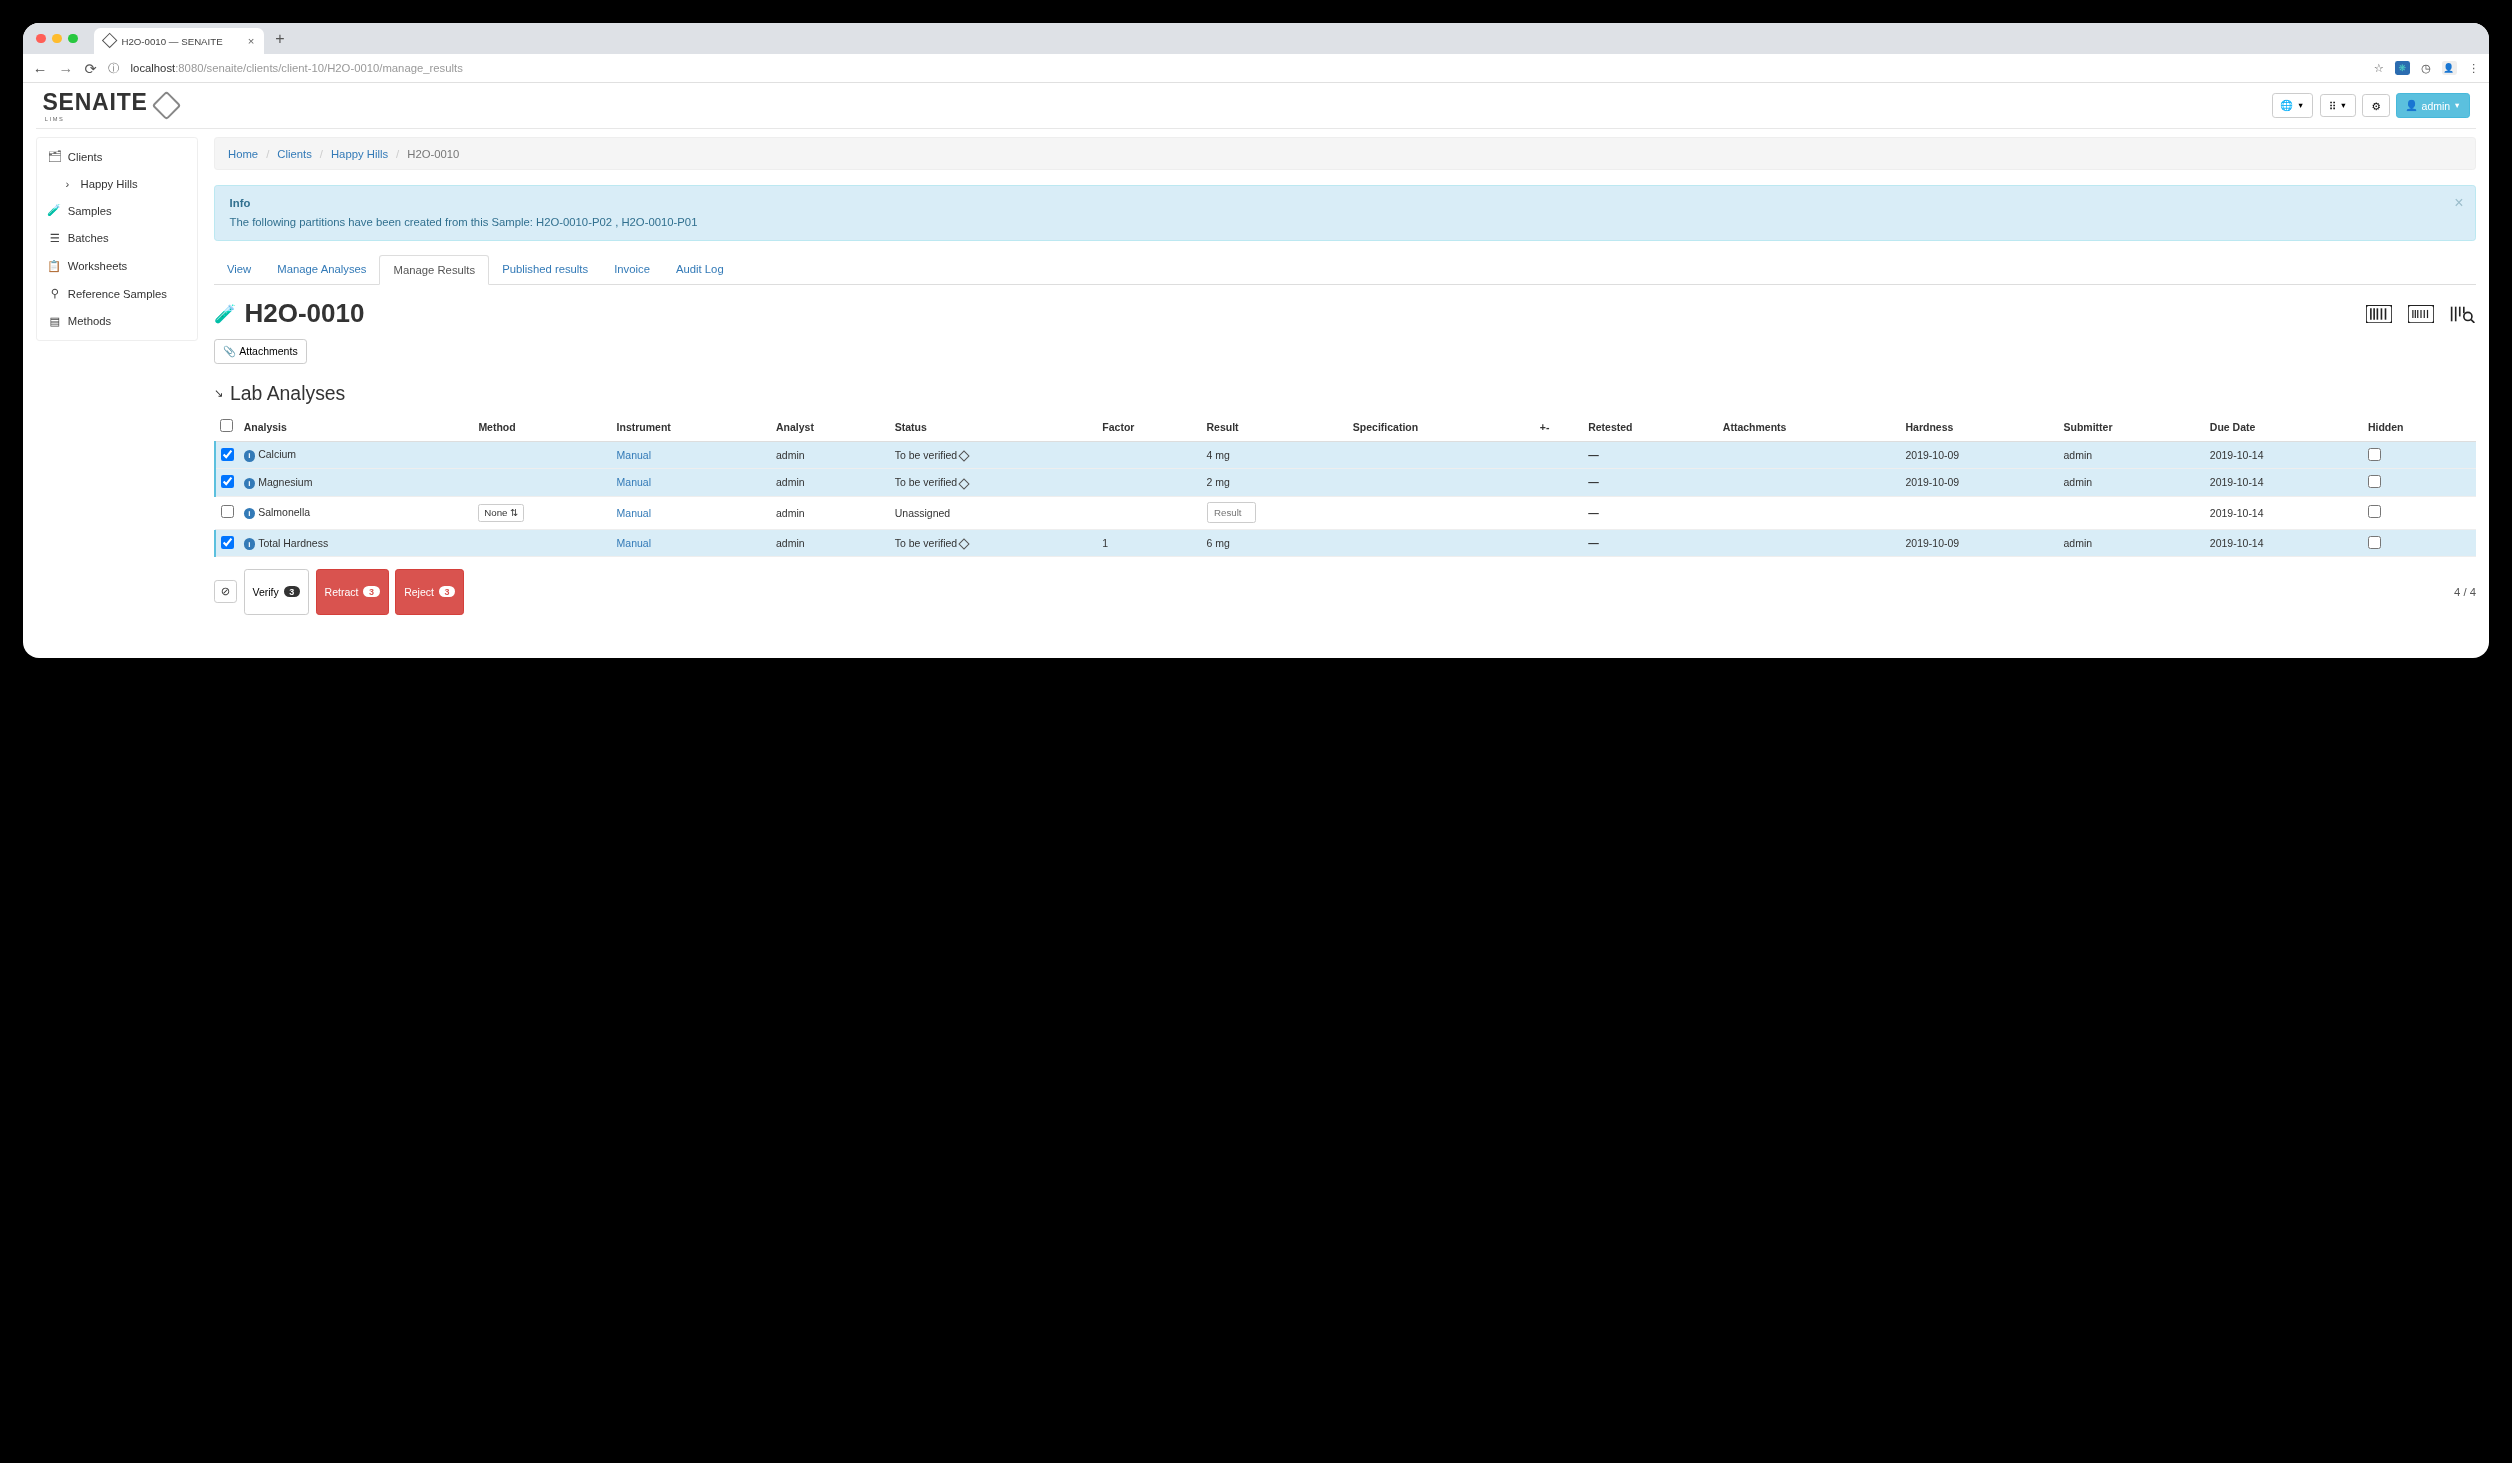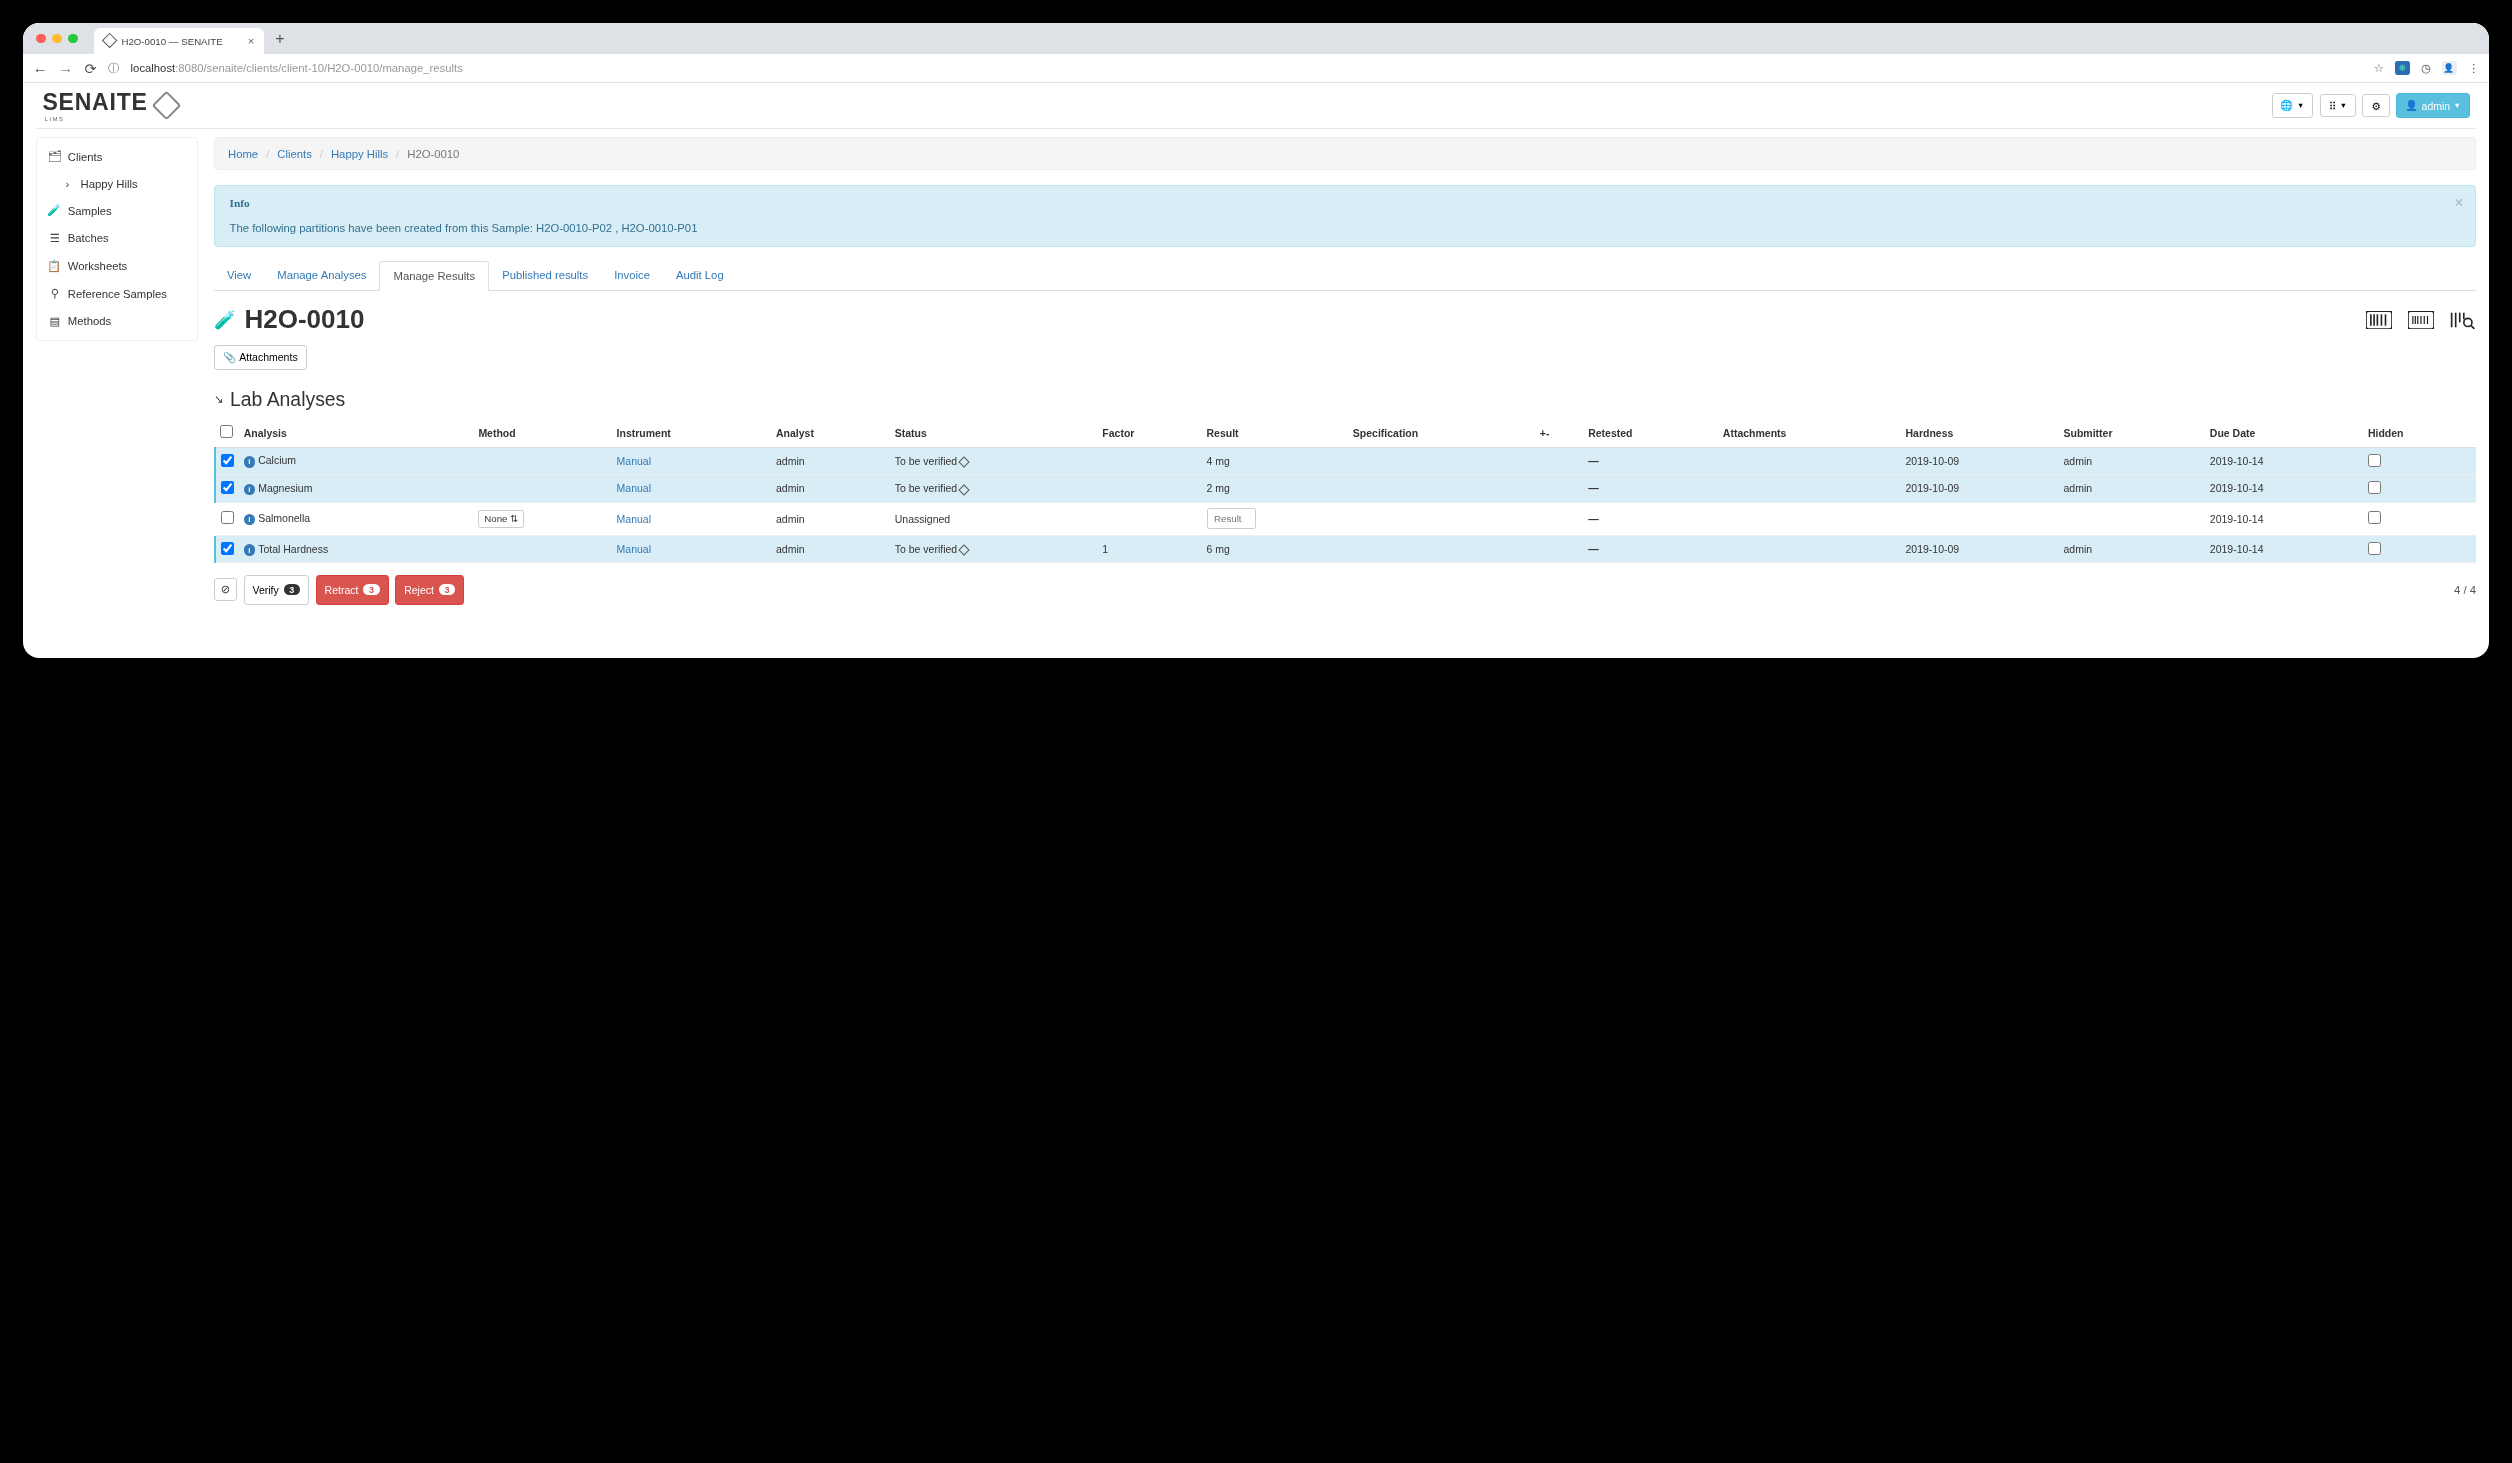--- a/index.html
+++ b/index.html
@@ -49,21 +49,21 @@
 .sb-item.sub { padding-left: 24px; }
 .sb-icon { width: 13px; display: inline-flex; justify-content: center; color: #444; }
 
 .main { flex: 1; min-width: 0; }
 .breadcrumb { background: #f5f5f5; border: 0.8px solid #eee; border-radius: 3.2px; padding: 9.7px 13px; font-size: 11.3px; display: flex; gap: 8px; align-items: center; }
 .breadcrumb a { color: #337ab7; text-decoration: none; cursor: pointer; }
 .breadcrumb .sep { color: #ccc; }
 .breadcrumb .current { color: #777; }
 
 .alert { background: #d9edf7; border: 0.8px solid #bce8f1; color: #31708f; border-radius: 3.2px; padding: 11.3px 14.6px; margin-top: 14.6px; position: relative; }
-.alert-title { font-weight: 700; margin-bottom: 13px; font-family: Liberation Serif, serif; }
+.alert-title { font-weight: 700; margin-bottom: 7px; }
 .alert-close { position: absolute; right: 11.3px; top: 8px; color: #9bbdcb; font-size: 16px; cursor: pointer; }
 
 .tabs { display: flex; border-bottom: 0.8px solid #ddd; margin-top: 14.6px; }
 .tabs .t { padding: 8px 13px; color: #337ab7; cursor: pointer; }
 .tabs .t.active { color: #555; border: 0.8px solid #ddd; border-bottom-color: #fff; border-radius: 3.2px 3.2px 0 0; margin-bottom: -0.8px; background: #fff; }
 
 .title-row { display: flex; justify-content: space-between; align-items: center; margin-top: 13px; }
 .title-left { display: flex; align-items: center; gap: 8px; }
 .sample-icon { font-size: 18px; }
 .h1 { font-size: 26px; font-weight: 600; }
@@ -87,21 +87,21 @@
 .link { color: #337ab7; cursor: pointer; }
 .info-i { display: inline-flex; width: 11.3px; height: 11.3px; border-radius: 50%; background: #337ab7; color: #fff; font-size: 8px; align-items: center; justify-content: center; font-weight: 700; margin-right: 3.2px; }
 .method-sel { border: 0.8px solid #ccc; border-radius: 2.4px; padding: 2.4px 4.9px; font-size: 9.7px; background: #fff; }
 .result-in { border: 0.8px solid #ccc; border-radius: 2.4px; padding: 4px 6.5px; font-size: 9.7px; width: 49px; }
 .minus { font-weight: 700; }
 .diamond { display: inline-block; width: 8px; height: 8px; border: 1.2px solid #555; transform: rotate(45deg); margin-left: 3.2px; vertical-align: middle; }
 
 .action-row { display: flex; justify-content: space-between; align-items: center; margin-top: 11.3px; }
 .actions-left { display: flex; gap: 6.5px; align-items: center; }
 .circ-btn { width: 23px; height: 23px; border: 0.8px solid #ccc; border-radius: 3.2px; display: inline-flex; align-items: center; justify-content: center; cursor: pointer; }
-.act-btn { border: 0.8px solid #ccc; border-radius: 3.2px; padding: 8px 8px; font-size: 10.5px; background: #fff; cursor: pointer; display: inline-flex; align-items: center; gap: 4.9px; }
+.act-btn { border: 0.8px solid #ccc; border-radius: 3.2px; padding: 16px 8px; font-size: 10.5px; background: #fff; cursor: pointer; display: inline-flex; align-items: center; gap: 4.9px; }
 .act-btn.danger { background: #d9534f; color: #fff; border-color: #d43f3a; }
 .badge { background: #333; color: #fff; border-radius: 7.3px; padding: 0.8px 5.7px; font-size: 9px; font-weight: 700; }
 .act-btn.danger .badge { background: #fff; color: #d9534f; }
 .count { color: #555; font-size: 11.3px; }
 
 input[type=checkbox] { cursor: pointer; }
 </style>
 </head>
 <body>
 

